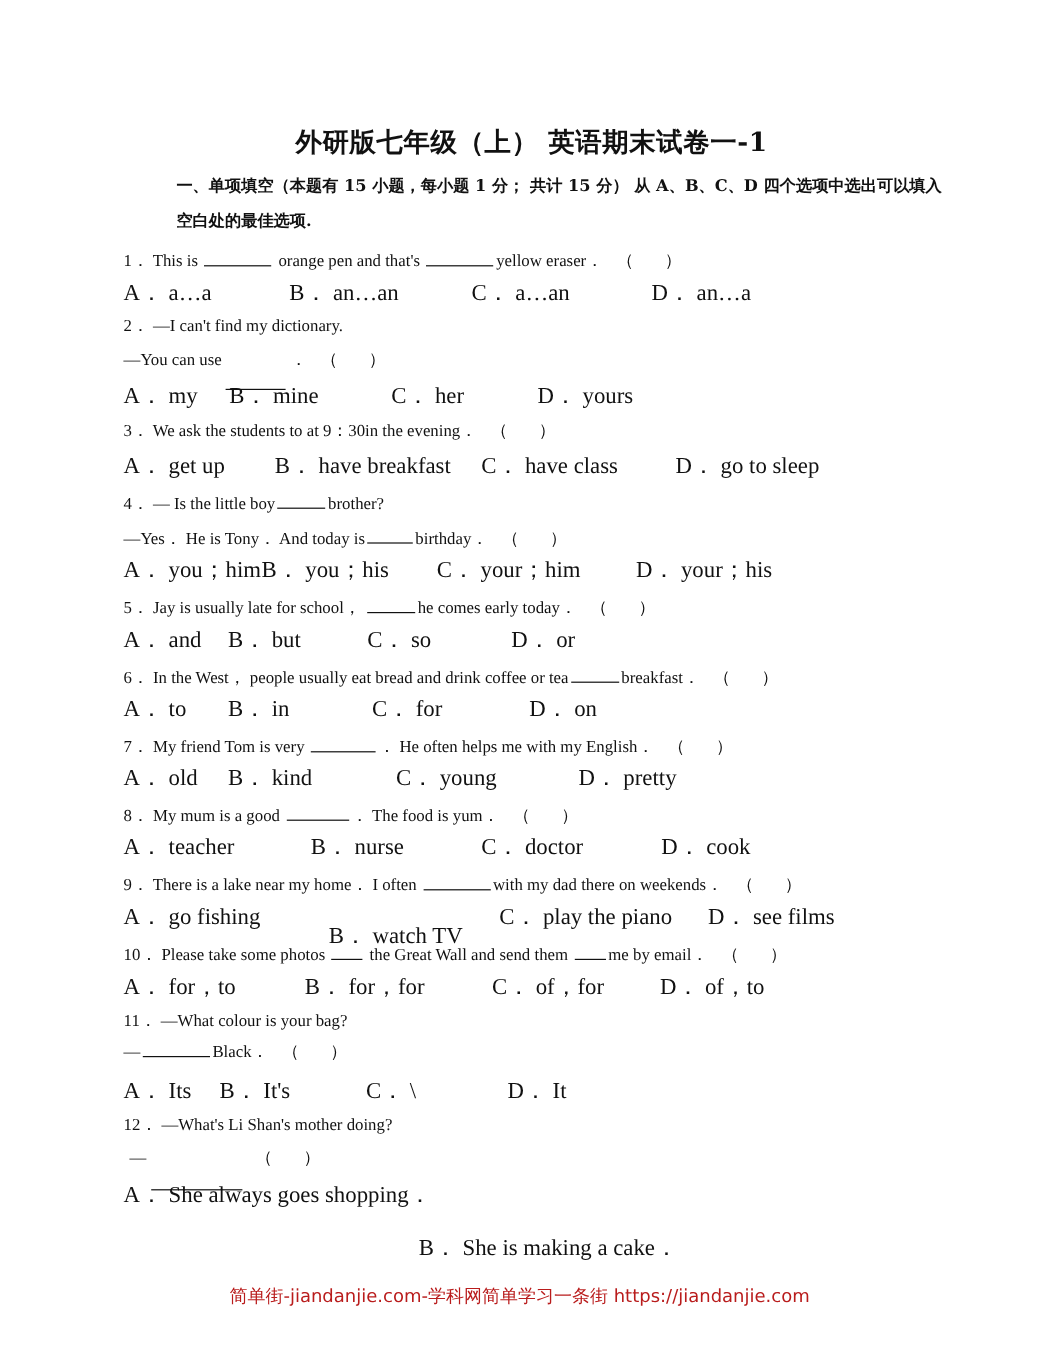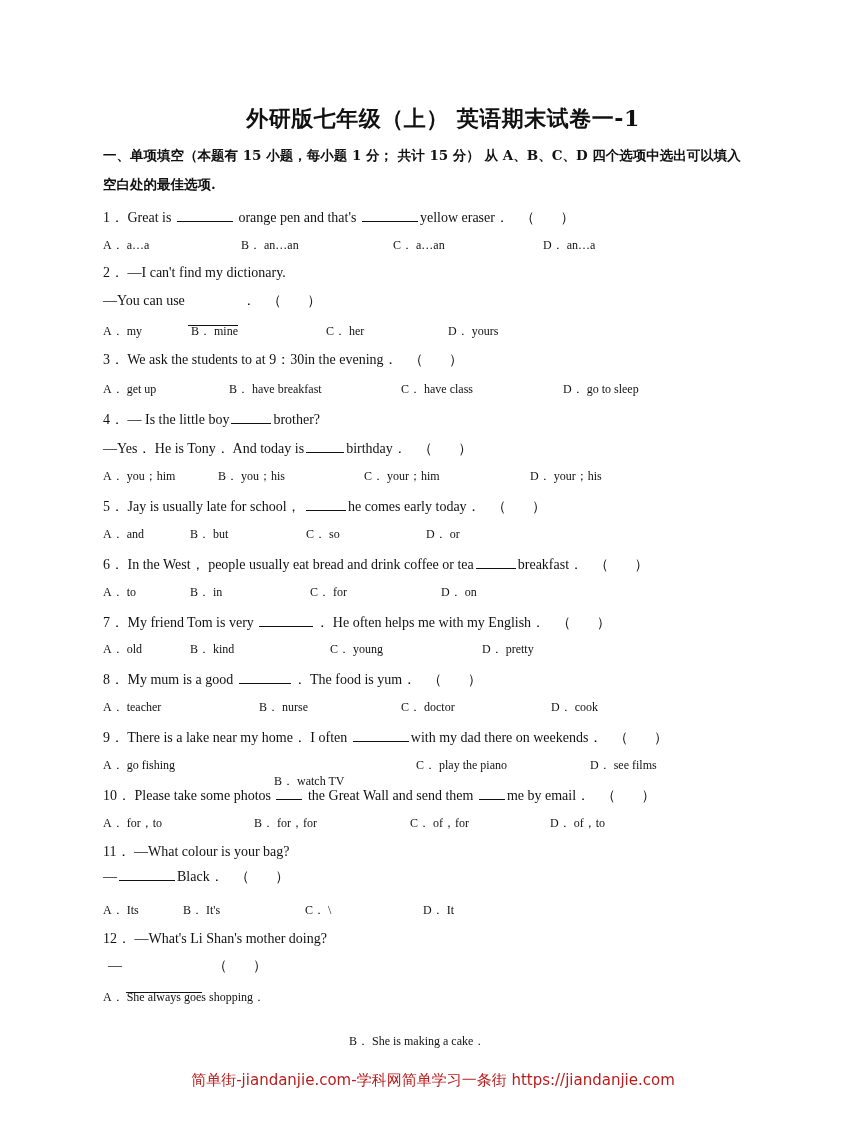--- a/index.html
+++ b/index.html
@@ -7,37 +7,37 @@
          font-family: "Liberation Serif", "DejaVu Serif", serif; color: #111; }
   .title { position: absolute; left: 0; width: 886px; top: 104px; text-align: center;
            font-size: 22px; font-weight: bold; letter-spacing: 0.5px;
            font-family: "DejaVu Serif", "Liberation Serif", serif; }
   .section { position: absolute; left: 103px; width: 680px; font-size: 13.5px; font-weight: bold;
              font-family: "DejaVu Serif", "Liberation Serif", serif; line-height: 29px; }
   .line { position: absolute; font-size: 14px; white-space: nowrap; line-height: 18px; }
   .blank { display: inline-block; border-bottom: 1.3px solid #111; height: 14px; vertical-align: baseline; margin: 0 2px; }
   .paren { display: inline-block; margin-left: 8px; }
   .paren span.gap { display: inline-block; width: 26px; }
-  .opt { position: absolute; font-size: 12px; white-space: nowrap; line-height: 18px; }
+  .opt { position: absolute; font-size: 19px; white-space: nowrap; line-height: 18px; }
   .footer { position: absolute; left: 0; width: 866px; top: 1071px; text-align: center;
             font-size: 15px; color: #b91c1c; font-family: "DejaVu Sans", "Liberation Sans", sans-serif; }
 </style>
 </head>
 <body>
 
 <div class="title">外研版七年级（上） 英语期末试卷一-1</div>
 
-<div class="section" style="top:141px;">
+<div class="section" style="top:141px;margin-left:44px;">
   <div>一、单项填空（本题有 15 小题，每小题 1 分；  共计 15 分） 从 A、B、C、D 四个选项中选出可以填入</div>
   <div>空白处的最佳选项.</div>
 </div>
 
 <div class="line" style="left:103px; top:207px;">
   <span>1．</span>
-  <span>Great is</span>
+  <span>This is</span>
   <span class="blank" style="width:56px;"></span>
   <span>orange pen and that's</span>
   <span class="blank" style="width:56px;"></span><span>yellow eraser．</span>
   <span class="paren"><span>（</span><span class="gap"></span><span>）</span></span>
 </div>
 <div class="opt" style="left:103px; top:236px;">A． a…a</div>
 <div class="opt" style="left:241px; top:236px;">B． an…an</div>
 <div class="opt" style="left:393px; top:236px;">C． a…an</div>
 <div class="opt" style="left:543px; top:236px;">D． an…a</div>
 

